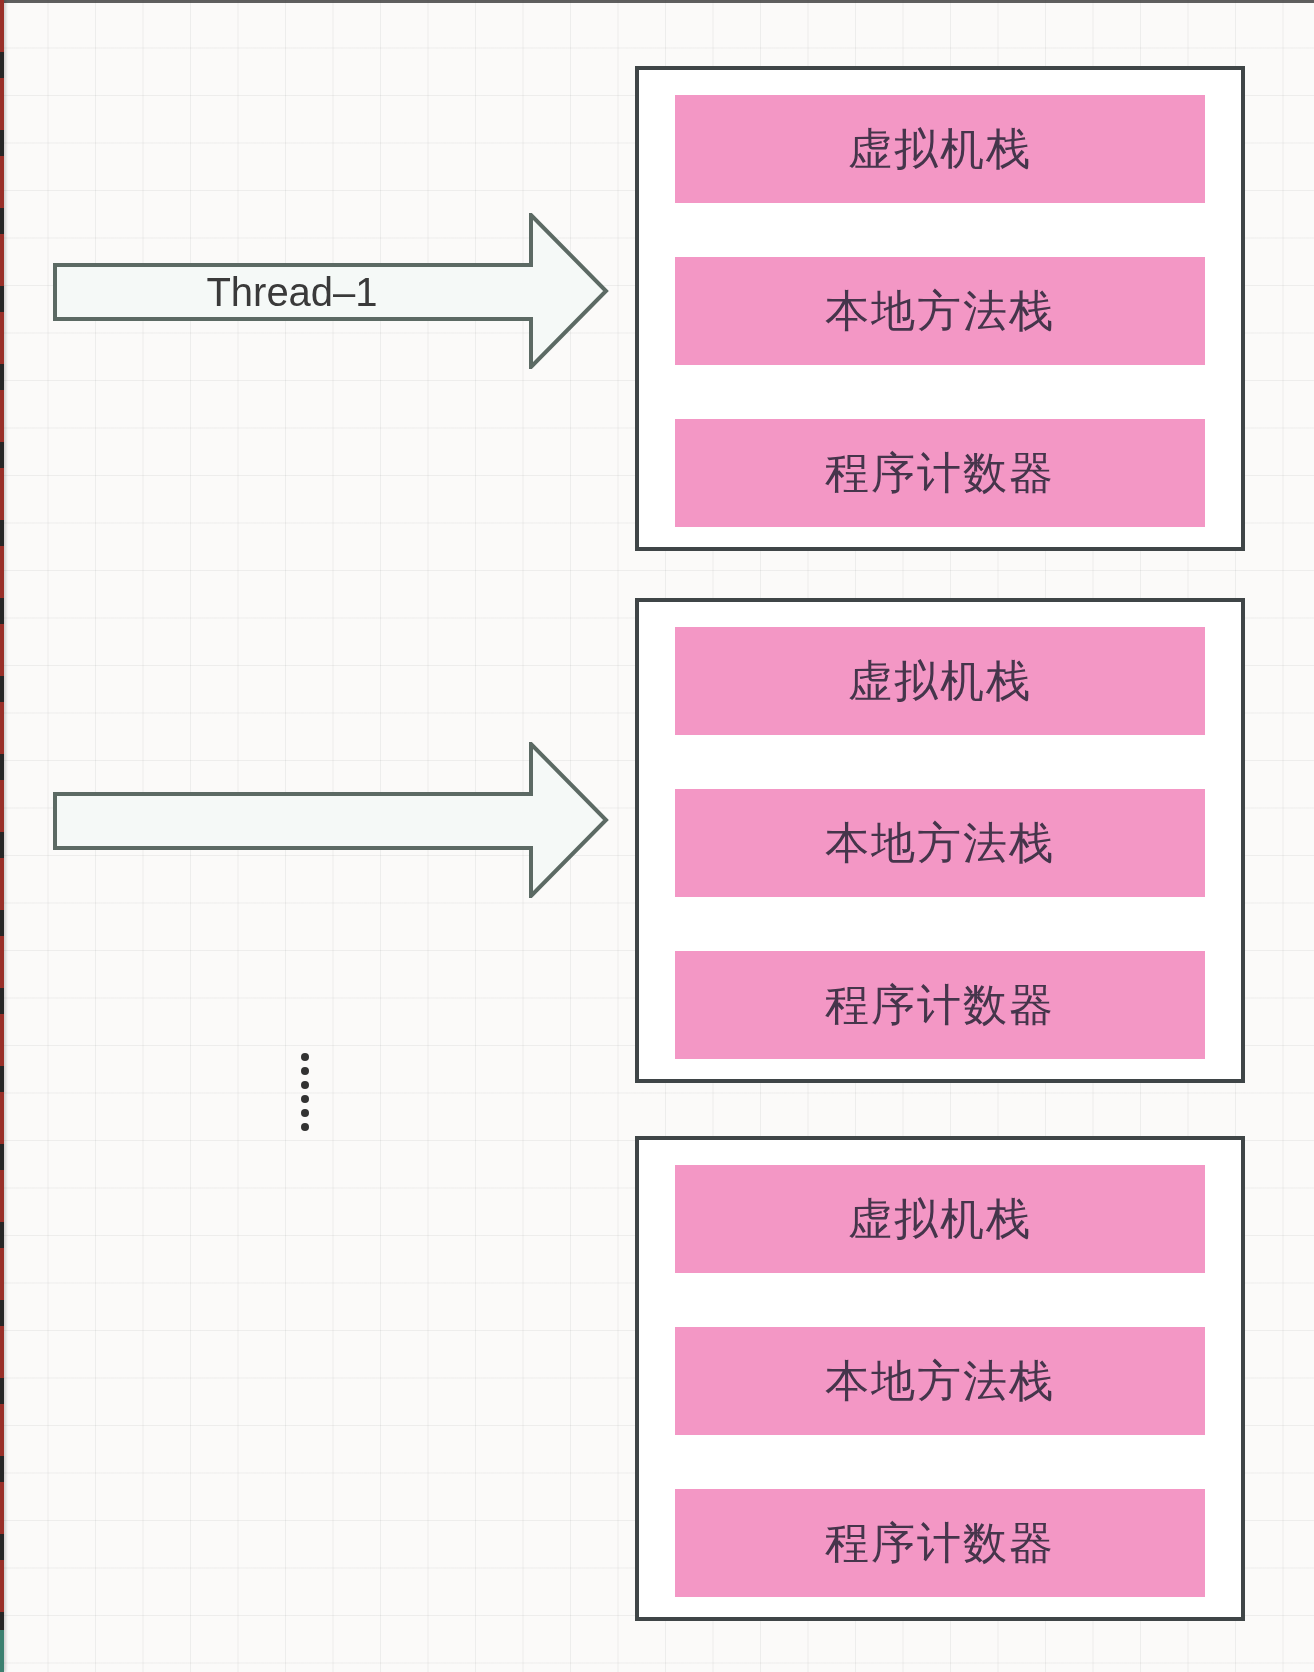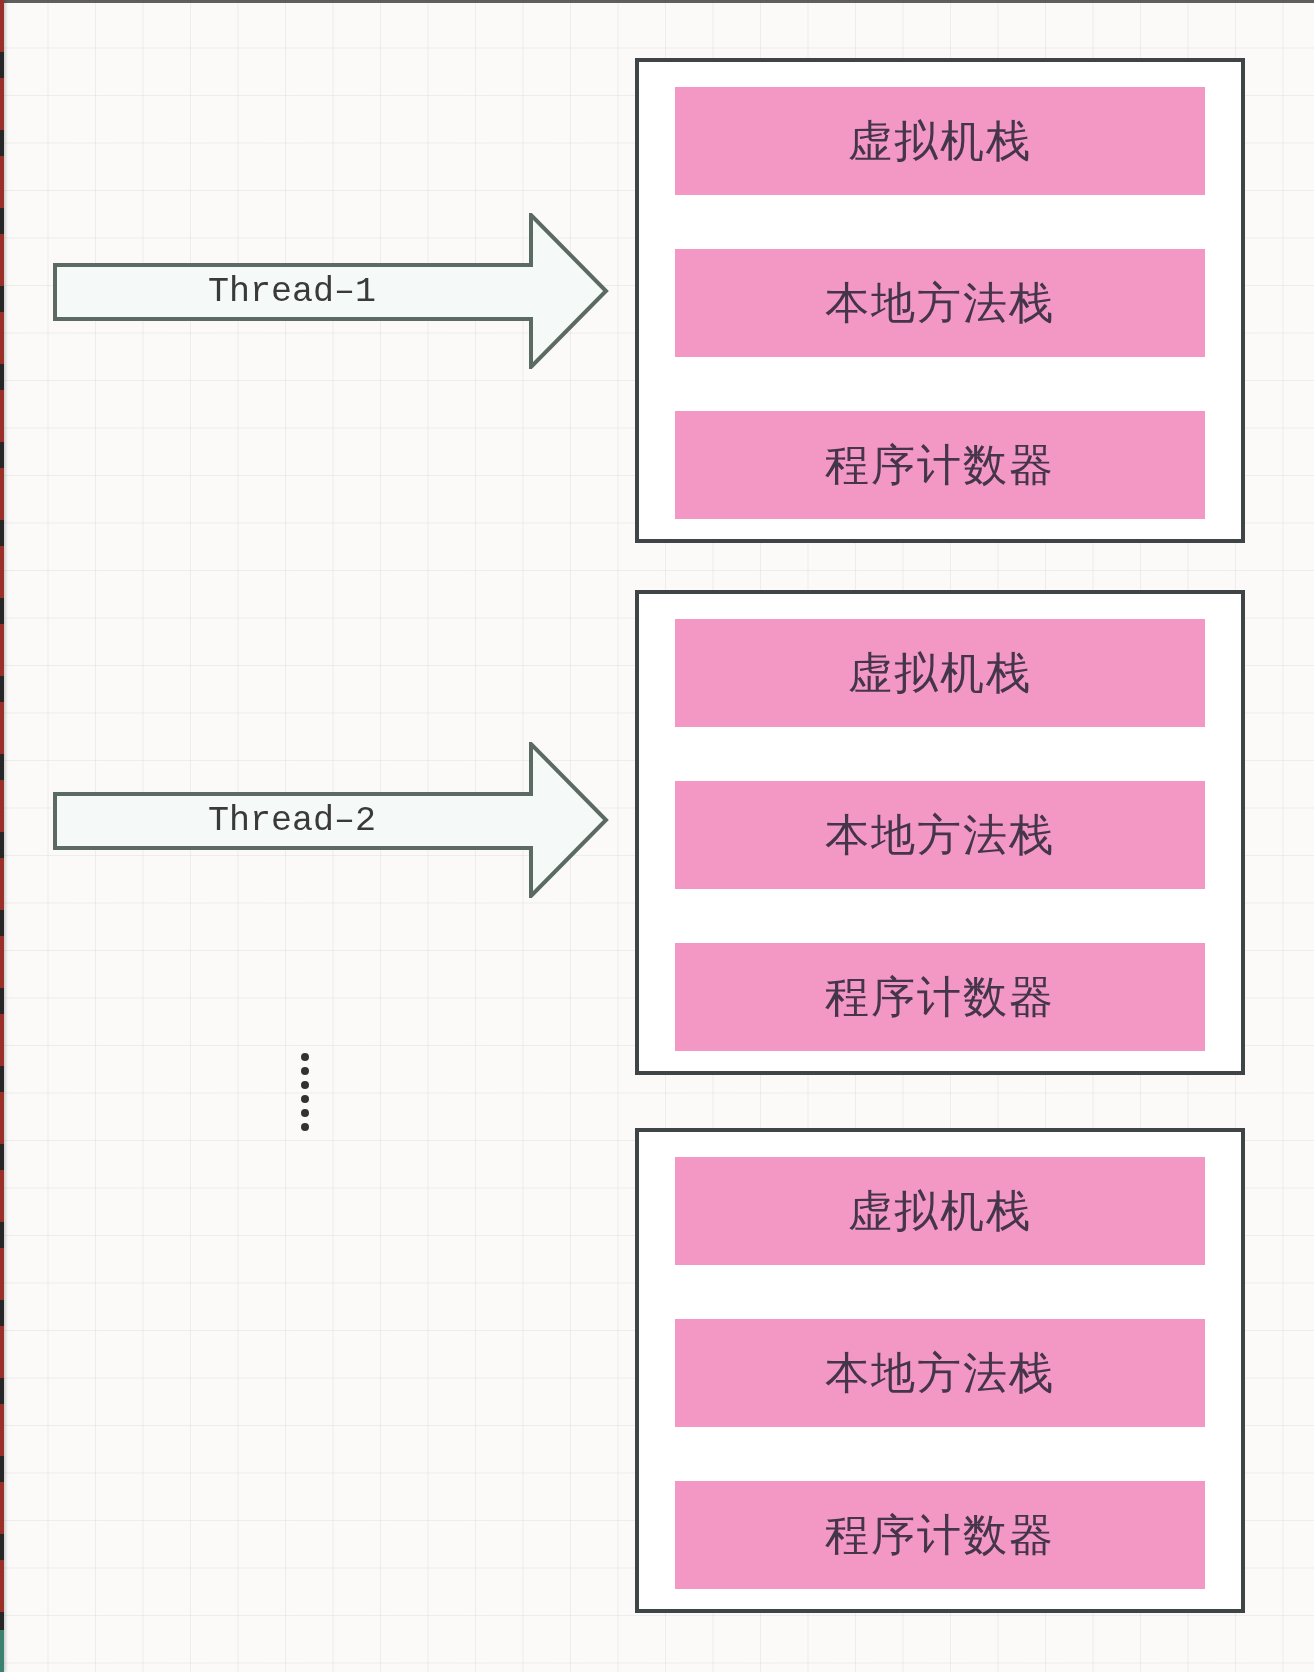--- a/index.html
+++ b/index.html
@@ -46,20 +46,21 @@
   }
 
   
   .mem-box{
     position:absolute;left:635px;width:610px;height:485px;
     background:#ffffff;
     border:4px solid var(--box-border);
     box-sizing:border-box;
     display:flex;flex-direction:column;justify-content:space-between;
     padding:25px 40px 20px 36px;
+    margin-top:8px;
   }
   .mem-box.b1{top:58px;}
   .mem-box.b2{top:590px;}
   .mem-box.b3{top:1128px;}
   .mem-cell{
     height:108px;width:530px;
     background:var(--pink);
     display:flex;align-items:center;justify-content:center;
     font-size:44px;color:var(--cell-text);
     letter-spacing:2px;
@@ -75,21 +76,21 @@
   .thread-arrow svg{position:absolute;left:0;top:0;width:556px;height:156px;display:block;}
   .thread-arrow polygon{
     fill:var(--arrow-fill);
     stroke:var(--arrow-stroke);
     stroke-width:4;
     stroke-linejoin:miter;
   }
   .thread-label{
     position:absolute;left:0;top:52px;width:478px;height:54px;
     display:flex;align-items:center;justify-content:center;
-    font-size:35px;color:var(--thread-text);font-family:Liberation Mono, monospace;
+    font-size:40px;color:var(--thread-text);
   }
 
   
   .v-ellipsis{
     position:absolute;left:301px;top:1053px;
     display:flex;flex-direction:column;gap:6px;
   }
   .v-ellipsis .dot{
     width:8px;height:8px;border-radius:50%;
     background:var(--dot);
@@ -108,21 +109,20 @@
     <svg viewBox="0 0 556 156">
       <polygon points="2,52 478,52 478,2 553,78 478,154 478,106 2,106"></polygon>
     </svg>
     <div class="thread-label">Thread–1</div>
   </div>
 
   <div class="thread-arrow a2">
     <svg viewBox="0 0 556 156">
       <polygon points="2,52 478,52 478,2 553,78 478,154 478,106 2,106"></polygon>
     </svg>
-    <div class="thread-label">Thread–2</div>
   </div>
 
 
   <div class="v-ellipsis">
     <div class="dot"></div>
     <div class="dot"></div>
     <div class="dot"></div>
     <div class="dot"></div>
     <div class="dot"></div>
     <div class="dot"></div>

